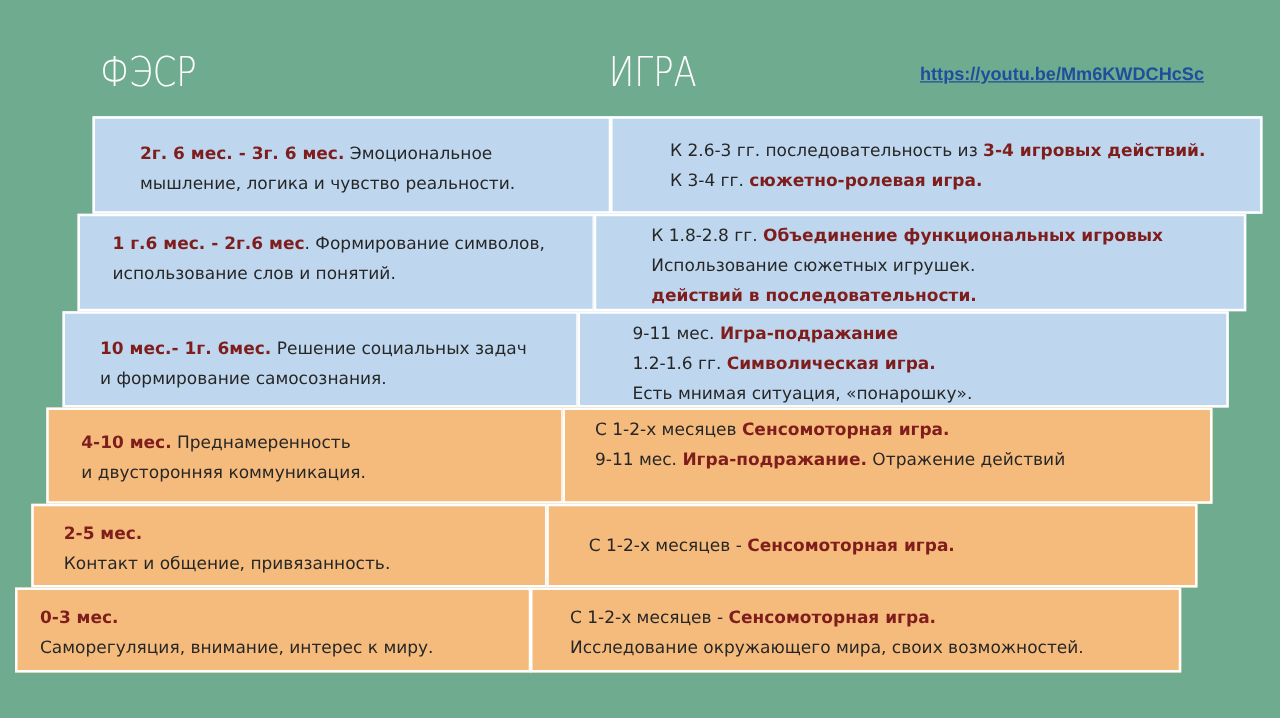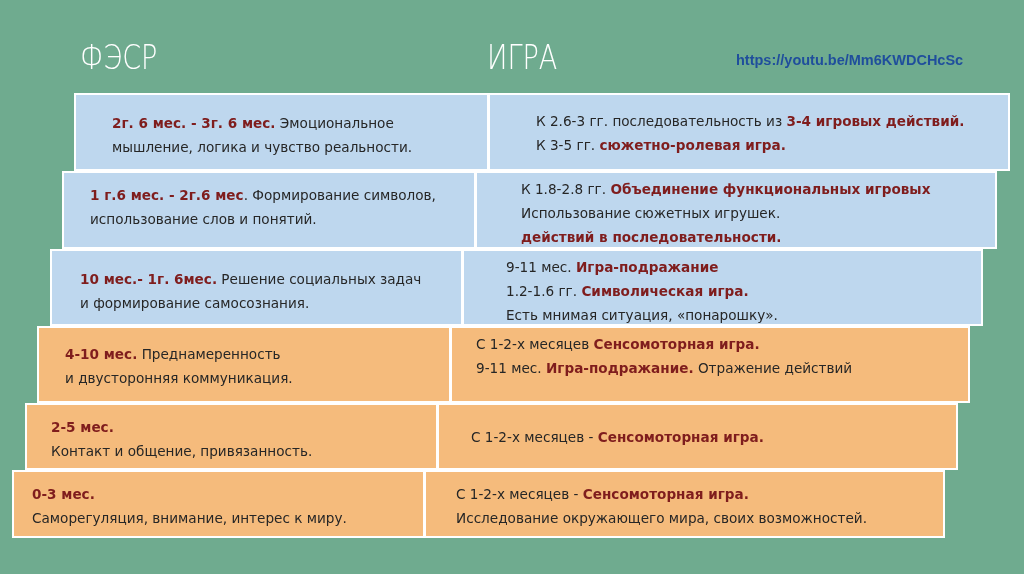--- a/index.html
+++ b/index.html
@@ -1,20 +1,20 @@
 <!DOCTYPE html>
 <html><head>
   <meta charset="utf-8">
   <style>
     html, body { margin:0; padding:0; }
     body { width:1024px; height:574px; background:#6fab8f; position:relative; overflow:hidden;
            font-family:"Liberation Sans", sans-serif; }
     .title { position:absolute; color:#ffffff; font-size:33px; font-family:"DejaVu Sans", sans-serif;
              font-weight:200; letter-spacing:0px; transform:scaleX(0.82); transform-origin:left top; }
-    .link { position:absolute; color:#1f4e9c; font-weight:bold; font-size:14.5px;
+    .link { position:absolute; color:#1f4e9c; text-decoration:underline; font-weight:bold; font-size:14.5px;
             font-family:"Liberation Sans", sans-serif; }
     .row { position:absolute; box-sizing:border-box; }
     .cell { position:absolute; top:0; bottom:0; box-sizing:border-box; border:2px solid #ffffff;
             font-family:"DejaVu Sans", sans-serif; font-size:13.6px; line-height:24px; color:#262626; }
     .blue { background:#bed7ee; }
     .orange { background:#f5bb7c; }
     .line { white-space:nowrap; display:block; }
     b { font-weight:bold; color:#7f1d1d; }
   </style>
 </head>
@@ -25,21 +25,21 @@
 <a class="link" style="left:736px; top:52px;">https://youtu.be/Mm6KWDCHcSc</a>
 
 <div id="rows">
     <div class="row" style="left: 74px; top: 93px; width: 936px; height: 78px;">
       <div class="cell blue" style="left: 0px; width: 415px; padding: 16px 0px 0px 36px;">
         <span class="line"><b>2г. 6 мес. - 3г. 6 мес.</b><span> Эмоциональное</span></span>
         <span class="line"><span>мышление, логика и чувство реальности.</span></span>
       </div>
       <div class="cell blue" style="left: 414px; right: 0px; padding: 14px 4px 0px 46px;">
         <span class="line"><span>К 2.6-3 гг. последовательность из </span><b>3-4 игровых действий.</b></span>
-        <span class="line"><span>К 3-5 гг. </span><b>сюжетно-ролевая игра.</b></span>
+        <span class="line"><span>К 3-4 гг. </span><b>сюжетно-ролевая игра.</b></span>
       </div>
     </div>
     <div class="row" style="left: 62px; top: 171px; width: 935px; height: 78px;">
       <div class="cell blue" style="left: 0px; width: 414px; padding: 10px 0px 0px 26px;">
         <span class="line"><b>1 г.6 мес. - 2г.6 мес</b><span>. Формирование символов,</span></span>
         <span class="line"><span>использование слов и понятий.</span></span>
       </div>
       <div class="cell blue" style="left: 413px; right: 0px; padding: 4px 0px 0px 44px;">
         <span class="line"><span>К 1.8-2.8 гг. </span><b>Объединение функциональных игровых</b></span>
         <span class="line"><span>Использование сюжетных игрушек.</span></span>

